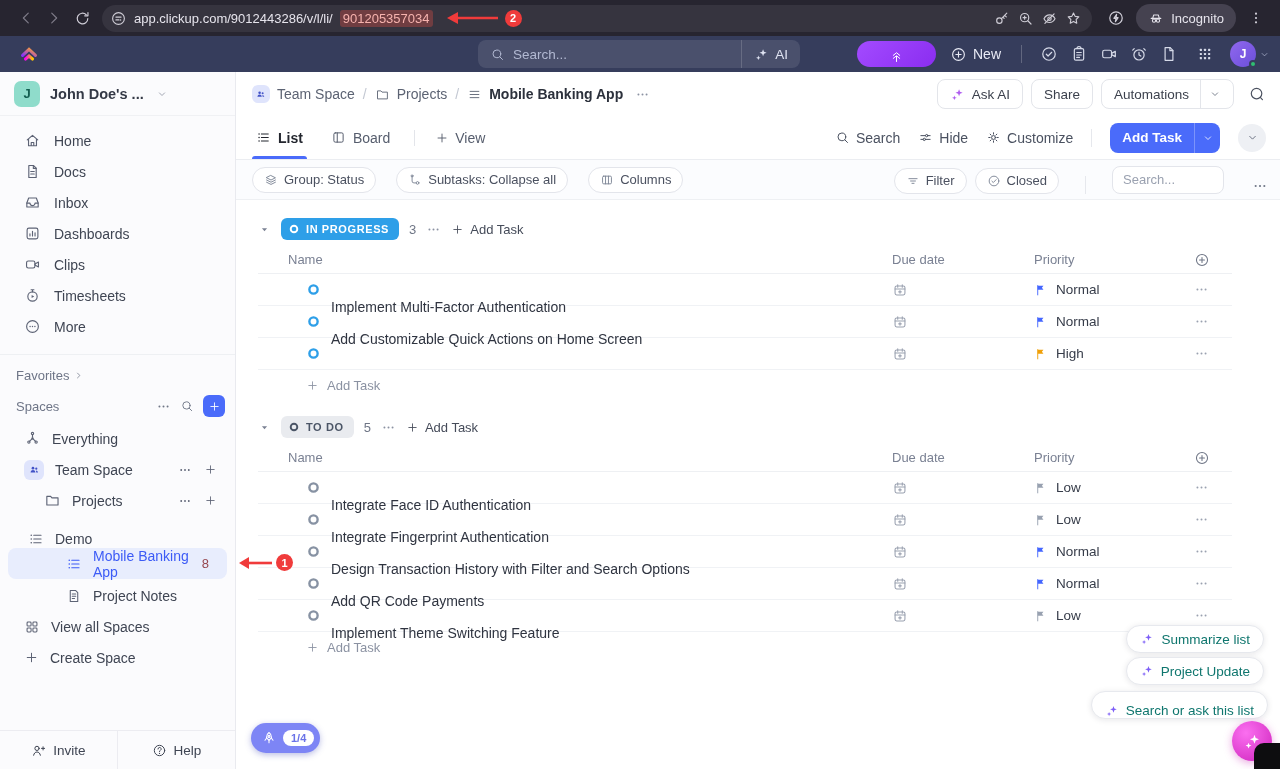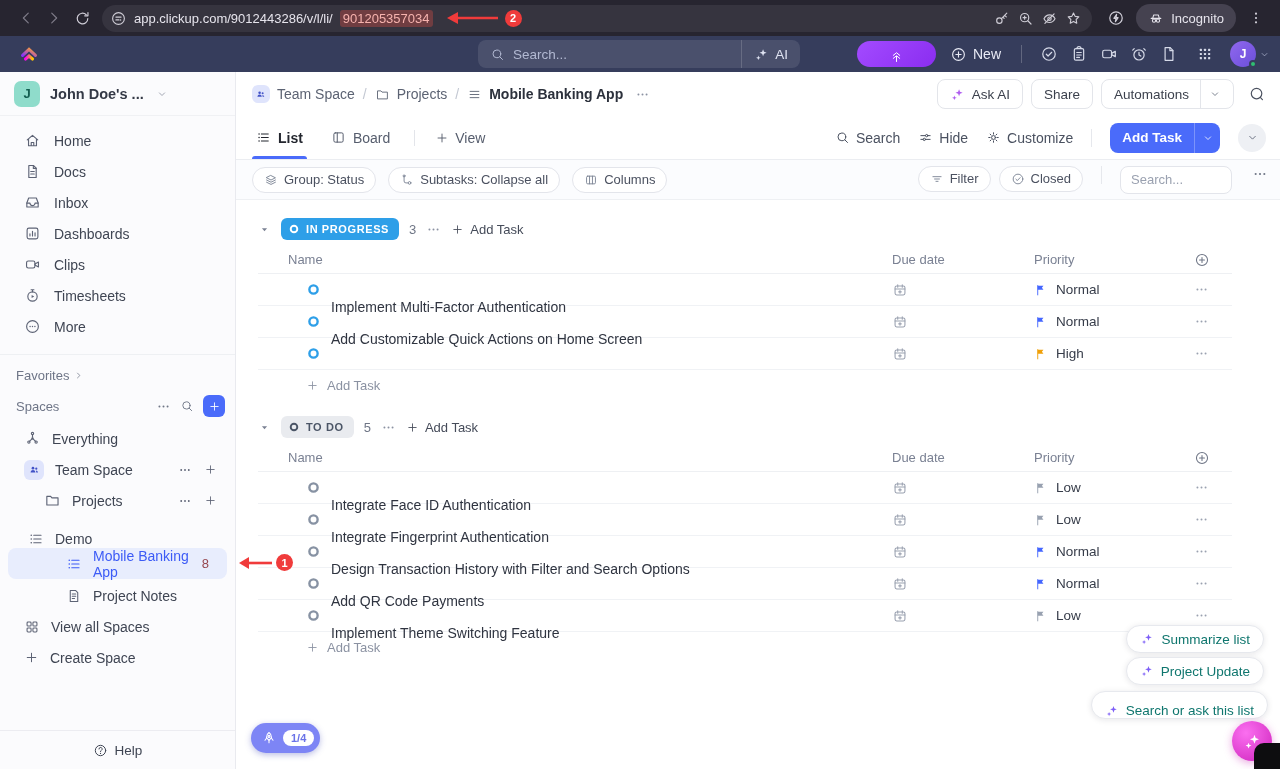--- a/index.html
+++ b/index.html
@@ -83,21 +83,21 @@
 .tabs-right { margin-left:auto; display:flex; align-items:center; gap:18px; }
 .tr-item { display:flex; align-items:center; gap:6px; color:#4a5160; font-size:14px; }
 .toolbar-div { width:1px; height:18px; background:#e6e8ed; }
 .add-task-btn { height:30px; background:#4a6bfa; border-radius:8px; display:flex; align-items:stretch; color:#fff; overflow:hidden; border:none; padding:0; }
 .at-main { display:flex; align-items:center; padding:0 12px; font-size:13.5px; font-weight:bold; }
 .at-chev { width:26px; display:flex; align-items:center; justify-content:center; border-left:1px solid rgba(255,255,255,.28); }
 .circle-btn { width:28px; height:28px; border-radius:50%; background:#eef0f4; color:#5d6475; display:flex; align-items:center; justify-content:center; border:none; }
 
 
 .mn-filter { height:40px; border-bottom:1px solid #eef0f3; background:#fbfcfe; display:flex; align-items:center; padding:0 12px 0 16px; }
-.fgroup { display:flex; align-items:flex-start; gap:12px; }
+.fgroup { display:flex; align-items:flex-end; gap:20px; }
 .fgroup.right { margin-left:auto; }
 .fpill { height:26px; border:1px solid #e3e5eb; border-radius:13px; background:#fff; display:flex; align-items:center; gap:6px; padding:0 11px; color:#4b5160; font-size:13px; }
 .fpill svg { color:#7c8494; }
 .fdiv { width:1px; height:18px; background:#e6e8ed; margin:0 6px; }
 .fsearch { width:112px; height:28px; border:1px solid #e3e5eb; border-radius:8px; background:#fff; font-size:13px; color:#4b5160; padding:0 10px; font-family:inherit; }
 .fsearch::placeholder { color:#9aa1b0; }
 .fdots { color:#6f7686; margin-left:8px; display:flex; }
 
 
 .mn-body { flex:1; position:relative; overflow:hidden; padding-top:2px; }
@@ -488,20 +488,27 @@
       <span>View all Spaces</span>
     </div>
     <div class="tree-item" style="padding-left:24px">
       <svg id="i-plus2" width="15" height="15" viewBox="0 0 24 24" fill="none" stroke="currentColor" stroke-width="1.6" stroke-linecap="round" stroke-linejoin="round">
           <path d="M12 5.2v13.6 M5.2 12h13.6"></path>
         </svg>
       <span>Create Space</span>
     </div>
     <div class="sb-bottom">
       <div class="sb-half">
+        <svg id="i-personplus" width="15" height="15" viewBox="0 0 24 24" fill="none" stroke="currentColor" stroke-width="1.6" stroke-linecap="round" stroke-linejoin="round">
+            <circle cx="9.6" cy="8.6" r="3.4"></circle>
+            <path d="M4.2 19.6c.6-3.4 2.8-5.2 5.4-5.2s4.8 1.8 5.4 5.2 M16.8 8.6h5 M19.3 6.1v5"></path>
+          </svg>
+        <span>Invite</span>
+      </div>
+      <div class="sb-half">
         <svg id="i-helpq" width="15" height="15" viewBox="0 0 24 24" fill="none" stroke="currentColor" stroke-width="1.6" stroke-linecap="round" stroke-linejoin="round">
             <circle cx="12" cy="12" r="8.3"></circle>
             <path d="M9.6 9.6a2.5 2.5 0 1 1 3.7 2.2c-.9.5-1.3 1-1.3 1.9"></path>
             <circle cx="12" cy="16.6" r="1" fill="currentColor" stroke="none"></circle>
           </svg>
         <span>Help</span>
       </div>
     </div>
   </div>
 

